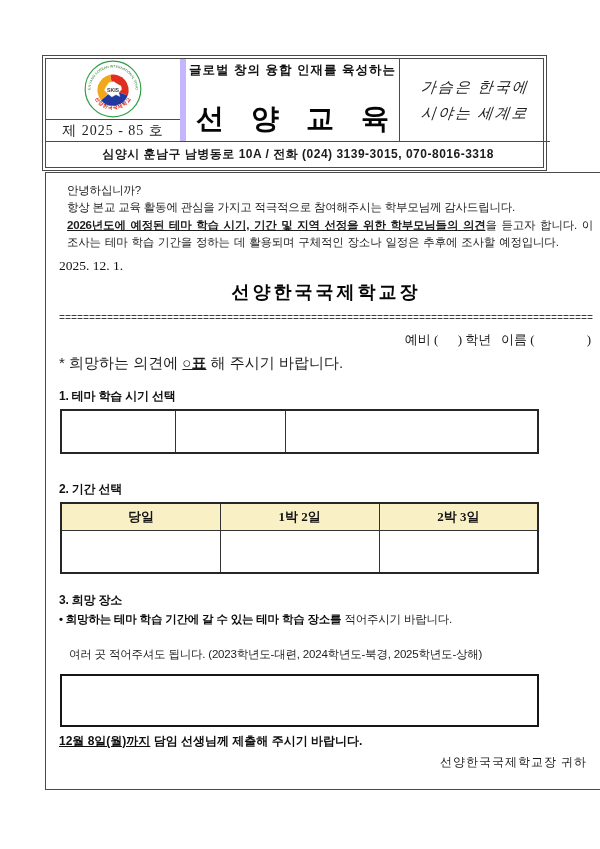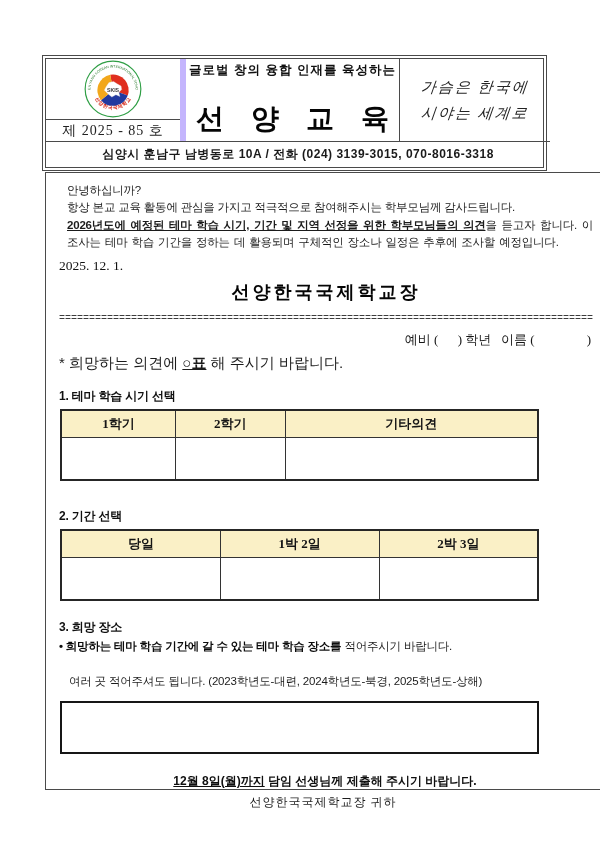--- a/index.html
+++ b/index.html
@@ -90,25 +90,25 @@
   .gap24{height:22px;}
   .gap14{height:13px;}
   .bullet-line{font-size:11.5px;margin-top:3px;color:#1b1b1b;letter-spacing:-0.2px;}
   .bullet-line b{color:#0c0c0c;}
   .note-line{font-size:11.5px;margin-top:20px;padding-left:10px;color:#1b1b1b;letter-spacing:-0.2px;}
   .answer-box{
     margin-top:5px;margin-left:1px;width:479px;height:53px;
     border:2px solid #161616;box-sizing:border-box;background:#fff;
   }
   .submit-line{
-    text-align:center;font-size:12px;font-weight:bold;margin:19px 2px 0 0;color:#0f0f0f;
+    text-align:left;font-size:12px;font-weight:bold;margin:6px 2px 0 0;color:#0f0f0f;
   }
   .submit-line .ul{text-decoration:underline;}
   .recipient-line{
-    text-align:center;font-size:12px;margin:4px 6px 0 0;letter-spacing:1px;color:#1c1c1c;
+    text-align:right;font-size:12px;margin:4px 6px 0 0;letter-spacing:1px;color:#1c1c1c;
     font-family:"Liberation Serif",serif;
   }
 </style>
 </head>
 <body>
 
 <div class="hdr-outer">
   <div class="hdr-inner">
 
     <div class="logo-cell">
@@ -168,25 +168,20 @@
   <p class="mark-note"><span>* 희망하는 의견에 </span><span class="circ">○표</span><span> 해 주시기 바랍니다.</span></p>
 
   <div class="sec-label">1. 테마 학습 시기 선택</div>
   <table class="opt">
     <colgroup>
         <col style="width:24%">
         <col style="width:23%">
         <col style="width:53%">
       </colgroup>
     <tbody>
-        <tr>
-      <th>1학기</th>
-      <th>2학기</th>
-      <th>기타의견</th>
-    </tr>
     <tr>
       <td></td>
       <td></td>
       <td></td>
     </tr>
   </tbody>
     </table>
 
   <div class="gap24"></div>
 

